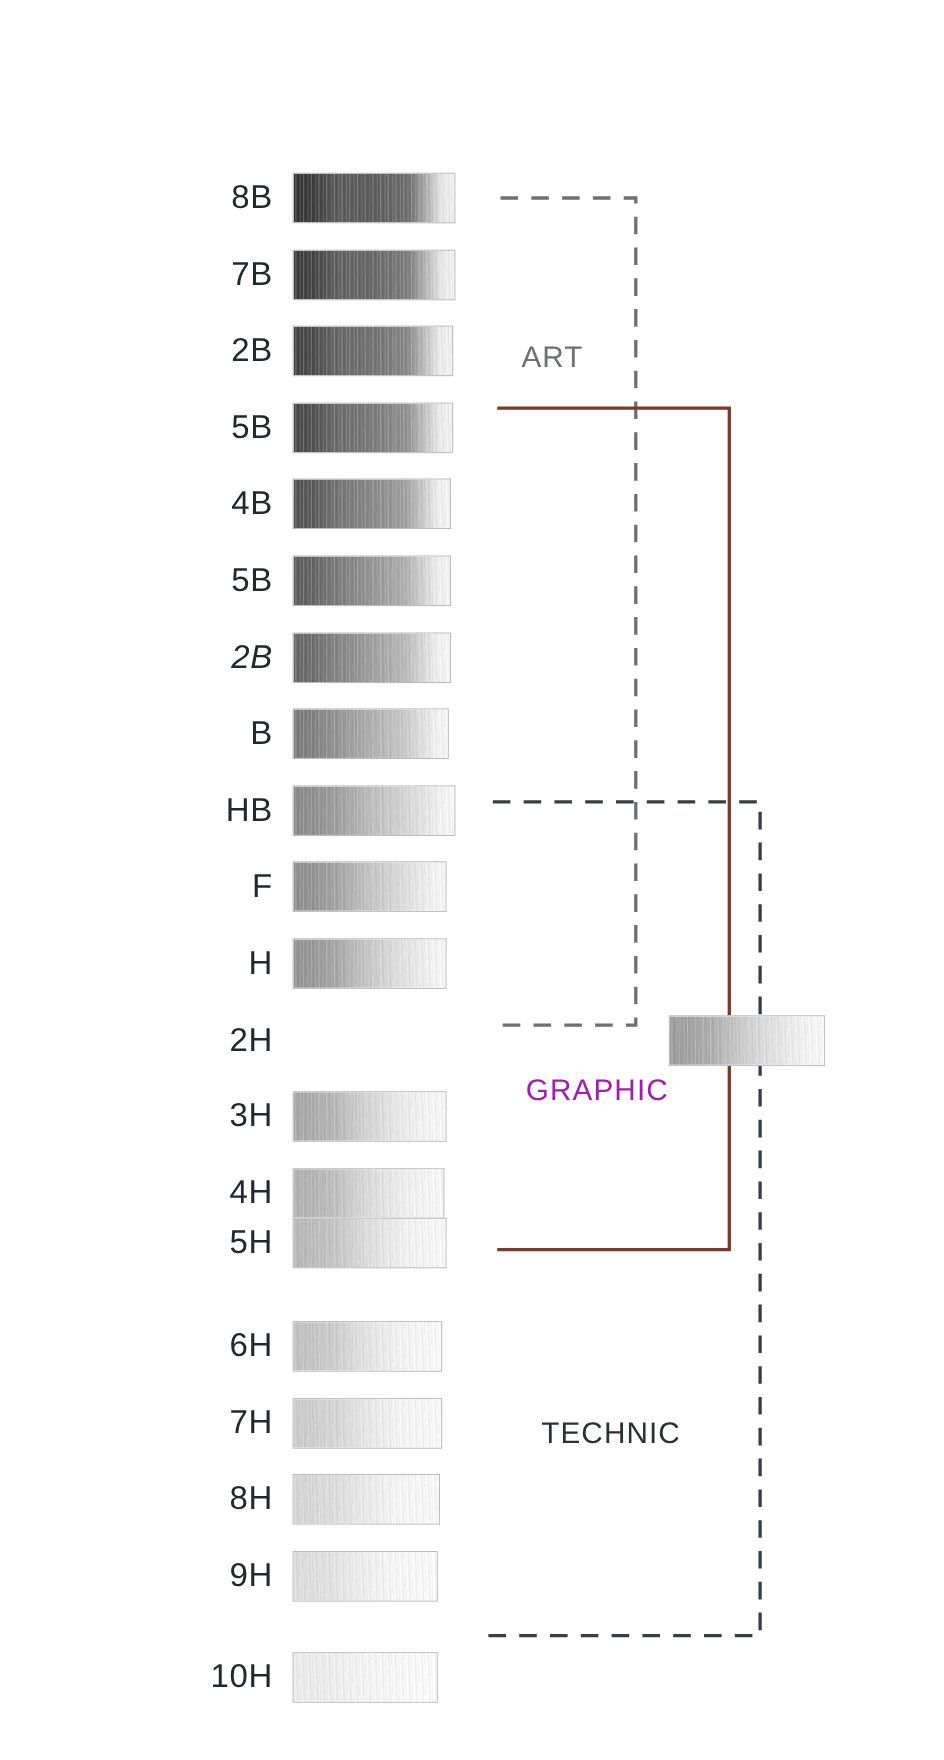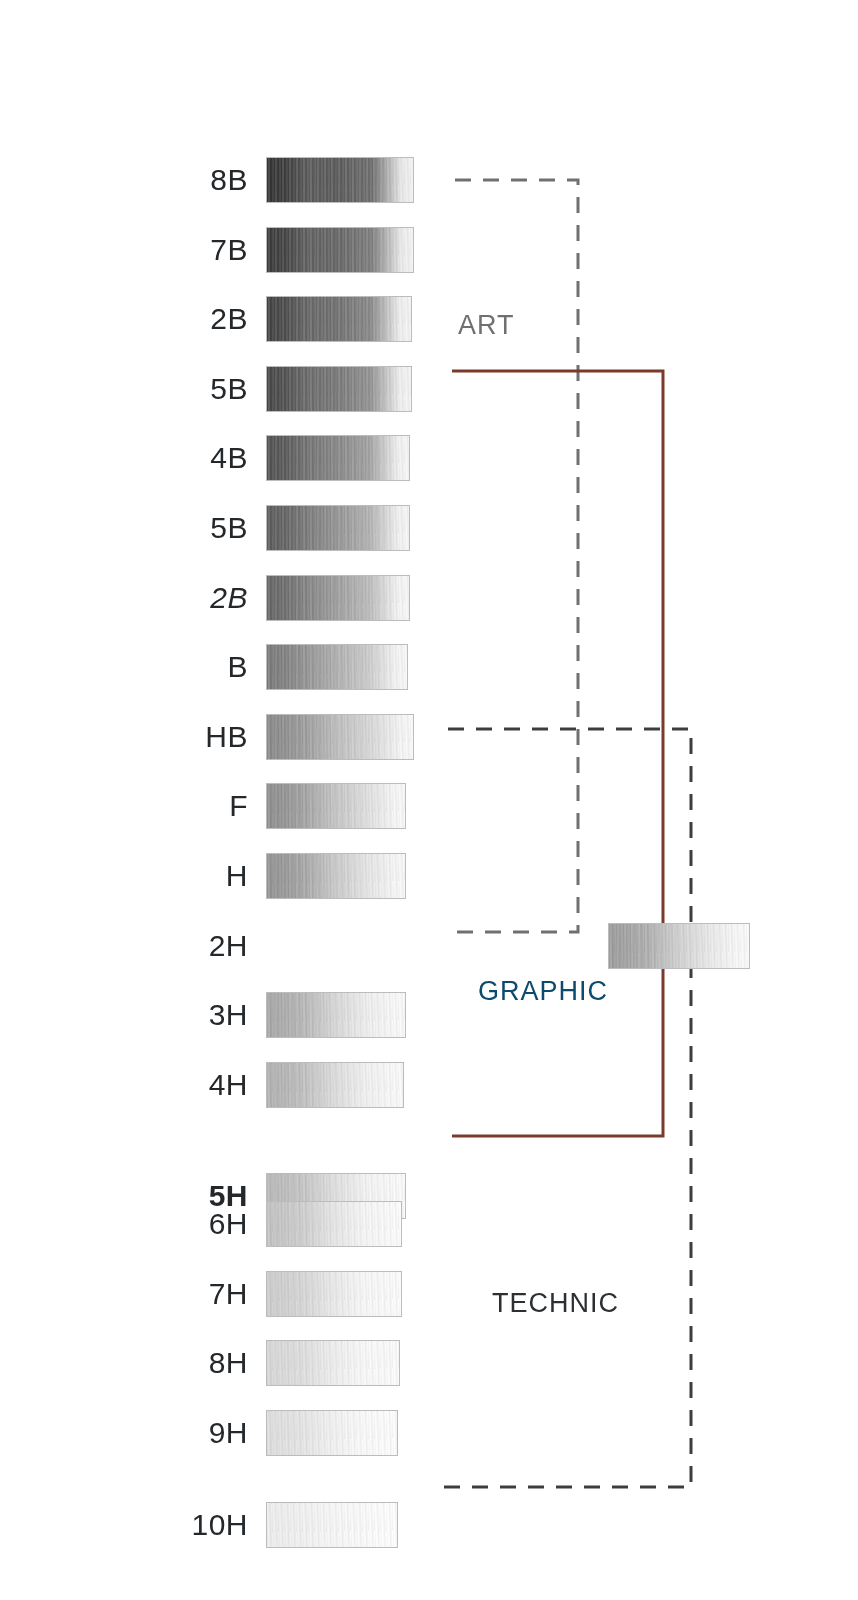--- a/index.html
+++ b/index.html
@@ -103,21 +103,21 @@
   .group-label {
     position: absolute;
     font-size: 27px;
     letter-spacing: 1px;
     font-family: "Liberation Sans", sans-serif;
   }
   #label-art {
     color: #6e7072;
   }
   #label-graphic {
-    color: #0c4a6e;
+    color: #a21caf;
   }
   #label-technic {
     color: #2c3032;
   }
 
   svg#brackets {
     position: absolute;
     left: 0;
     top: 0;
     width: 858px;
@@ -132,21 +132,21 @@
 
   <svg id="brackets" viewBox="0 0 858 1600">
 
     <path d="M 455 180 L 578 180 L 578 932 L 455 932" fill="none" stroke="#6e7072" stroke-width="3" stroke-dasharray="16 12"></path>
 
     <path d="M 452 371 L 663 371 L 663 1136 L 452 1136" fill="none" stroke="#7a3b2c" stroke-width="3"></path>
 
     <path d="M 448 729 L 691 729 L 691 1487 L 440 1487" fill="none" stroke="#3a3e40" stroke-width="3" stroke-dasharray="16 12"></path>
   </svg>
 
-  <div class="group-label" id="label-art" style="left:458px; top:310px;">ART</div>
+  <div class="group-label" id="label-art" style="left:474px; top:310px;">ART</div>
   <div class="group-label" id="label-graphic" style="left:478px; top:976px;">GRAPHIC</div>
   <div class="group-label" id="label-technic" style="left:492px; top:1288px;">TECHNIC</div>
 
   <div id="rows">
       <div class="grade-row" style="top: 152px;">
         <div class="grade-label">8B</div>
         <div class="swatch-wrap">
           <div class="swatch" style="width: 148px;">
             <div class="ink" style="background: linear-gradient(90deg, rgb(51, 51, 51) 0%, rgb(61, 61, 61) 12%, rgb(92, 92, 92) 28%, rgb(91, 91, 91) 48%, rgb(112, 112, 112) 72%, rgb(235, 235, 235) 92%, rgb(245, 245, 245) 100%);"></div>
             <div class="streaks"></div>
@@ -277,21 +277,21 @@
       <div class="grade-row" style="top: 1056.8px;">
         <div class="grade-label">4H</div>
         <div class="swatch-wrap">
           <div class="swatch" style="width: 138px;">
             <div class="ink" style="background: linear-gradient(90deg, rgb(179, 179, 179) 0%, rgb(182, 182, 182) 12%, rgb(194, 194, 194) 28%, rgb(220, 220, 220) 48%, rgb(242, 242, 242) 72%, rgb(250, 250, 250) 92%, rgb(252, 252, 252) 100%);"></div>
             <div class="streaks"></div>
             <div class="grain"></div>
           </div>
         </div>
       </div>
-      <div class="grade-row" style="top: 1168px; font-weight: bold;">
+      <div class="grade-row" style="top: 1102px;">
         <div class="grade-label">5H</div>
         <div class="swatch-wrap">
           <div class="swatch" style="width: 140px;">
             <div class="ink" style="background: linear-gradient(90deg, rgb(186, 186, 186) 0%, rgb(190, 190, 190) 12%, rgb(200, 200, 200) 28%, rgb(224, 224, 224) 48%, rgb(245, 245, 245) 72%, rgb(251, 251, 251) 92%, rgb(253, 253, 253) 100%);"></div>
             <div class="streaks"></div>
             <div class="grain"></div>
           </div>
         </div>
       </div>
       <div class="grade-row" style="top: 1196px;">

